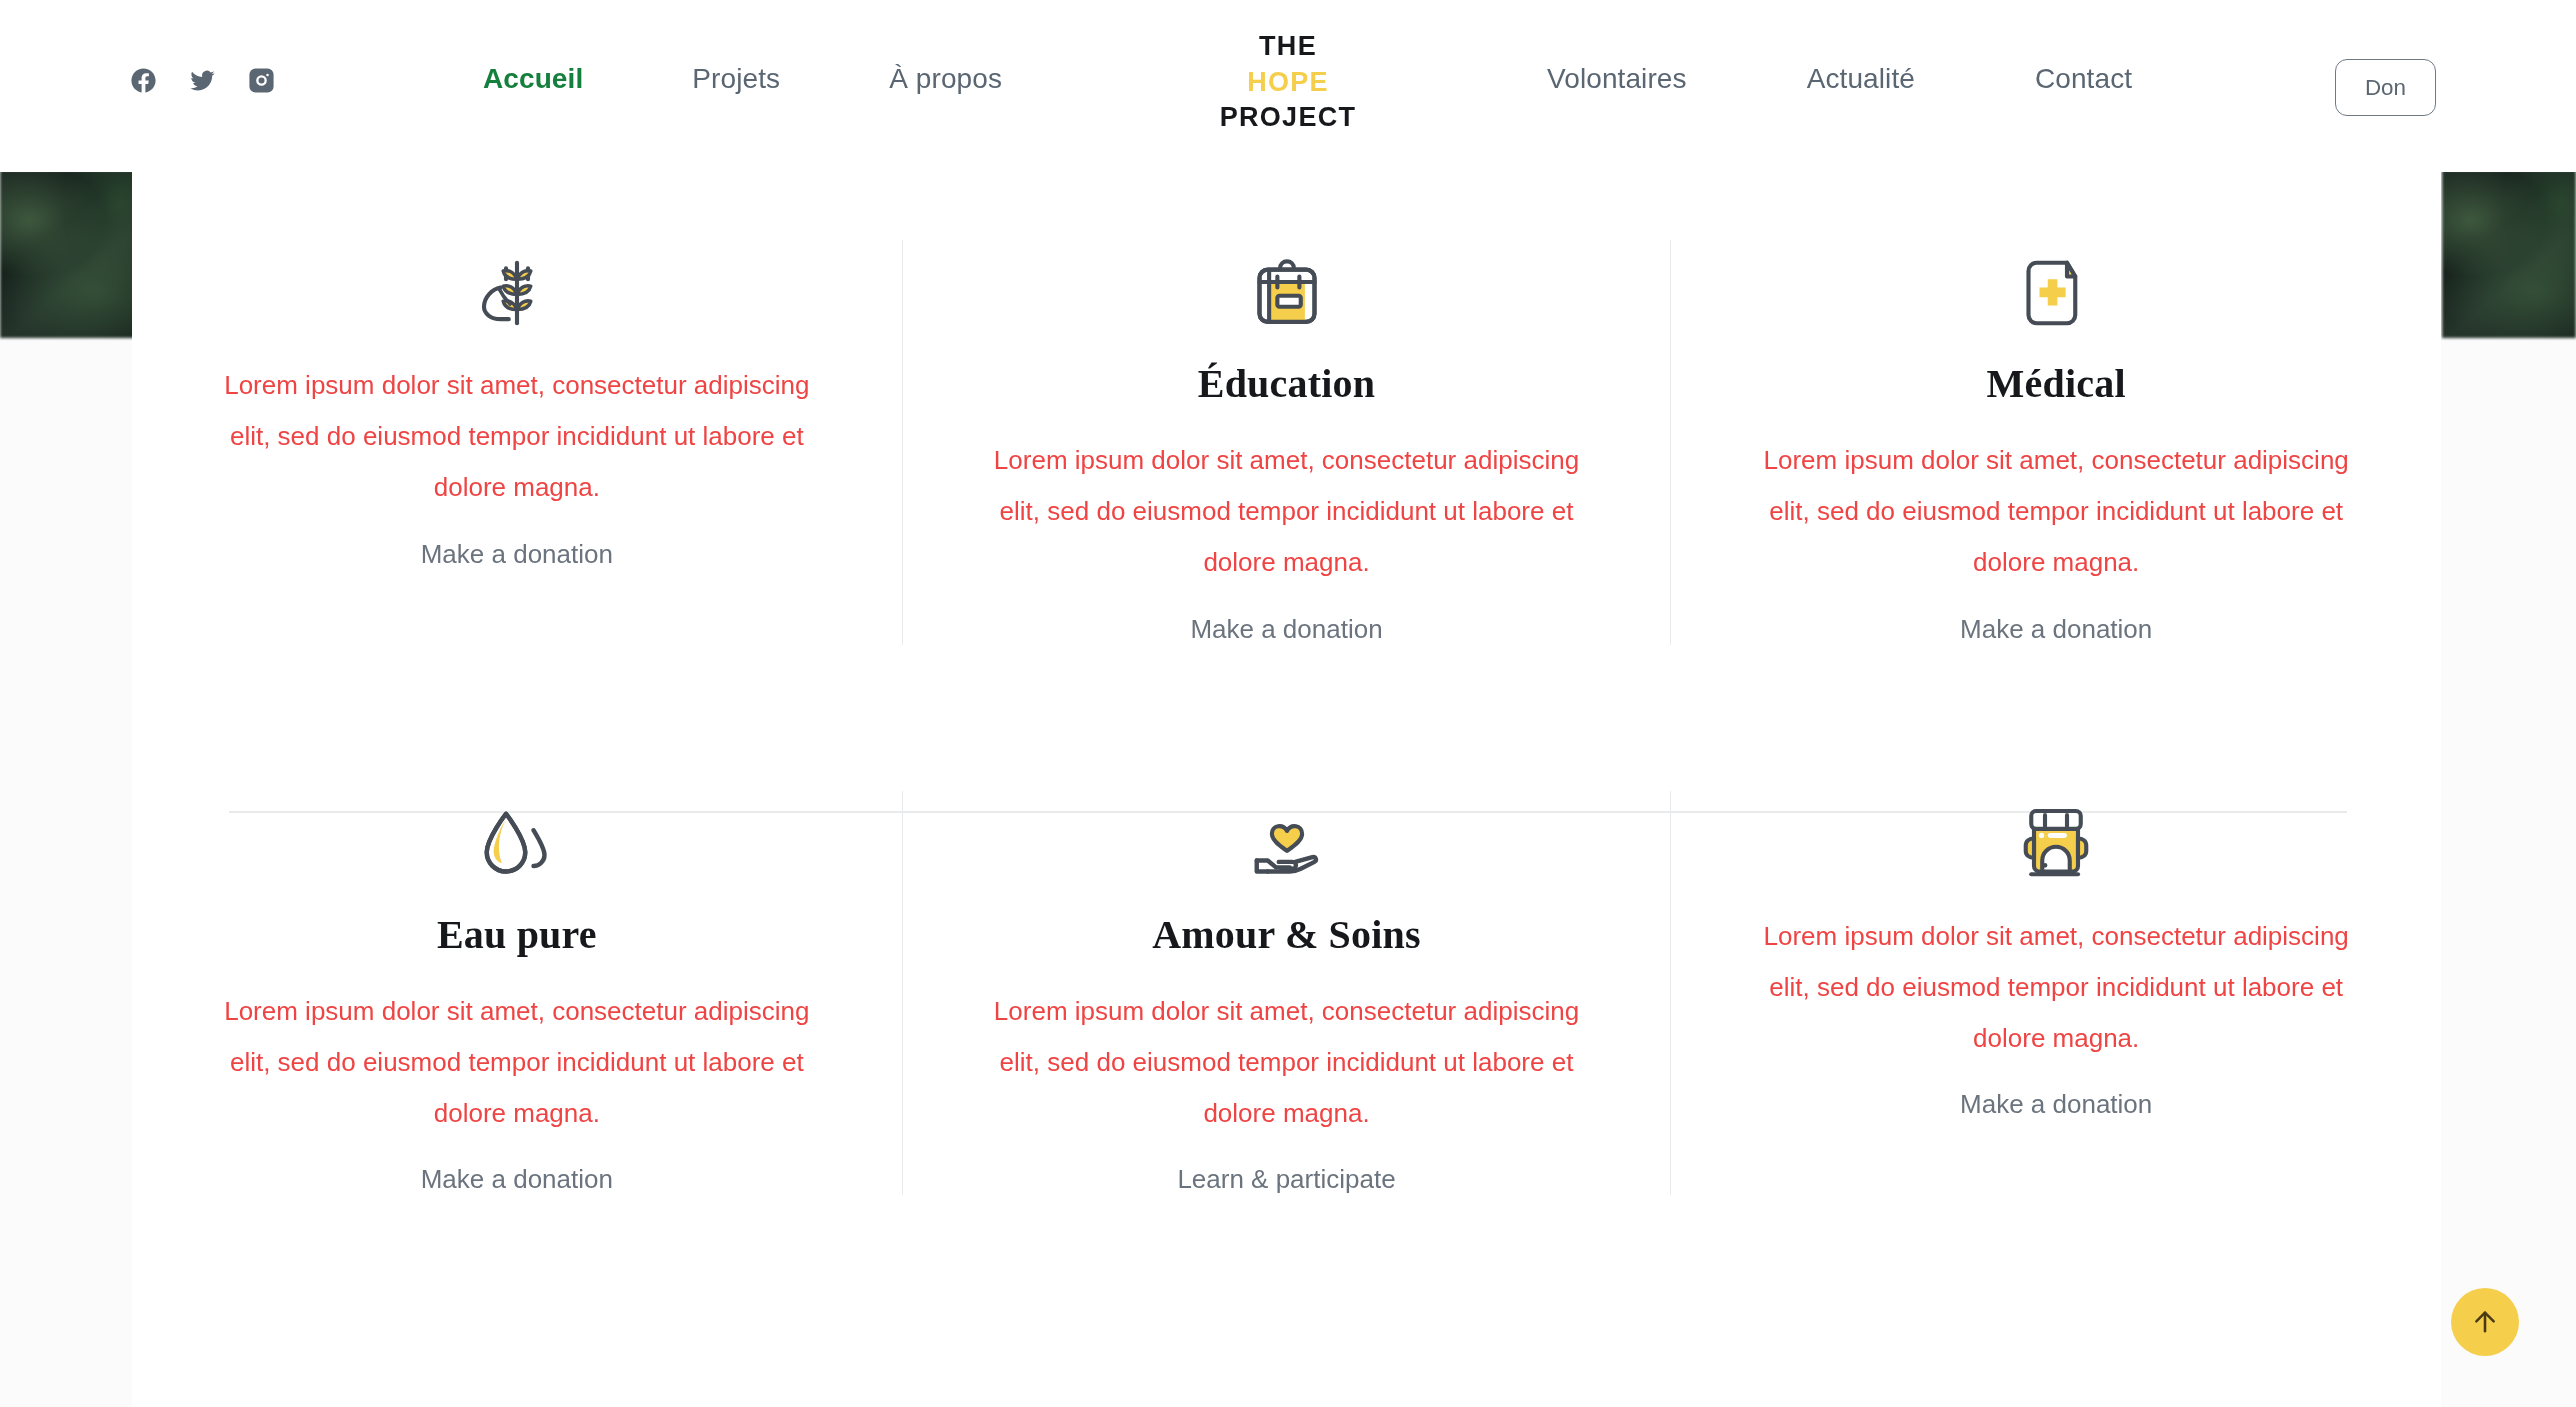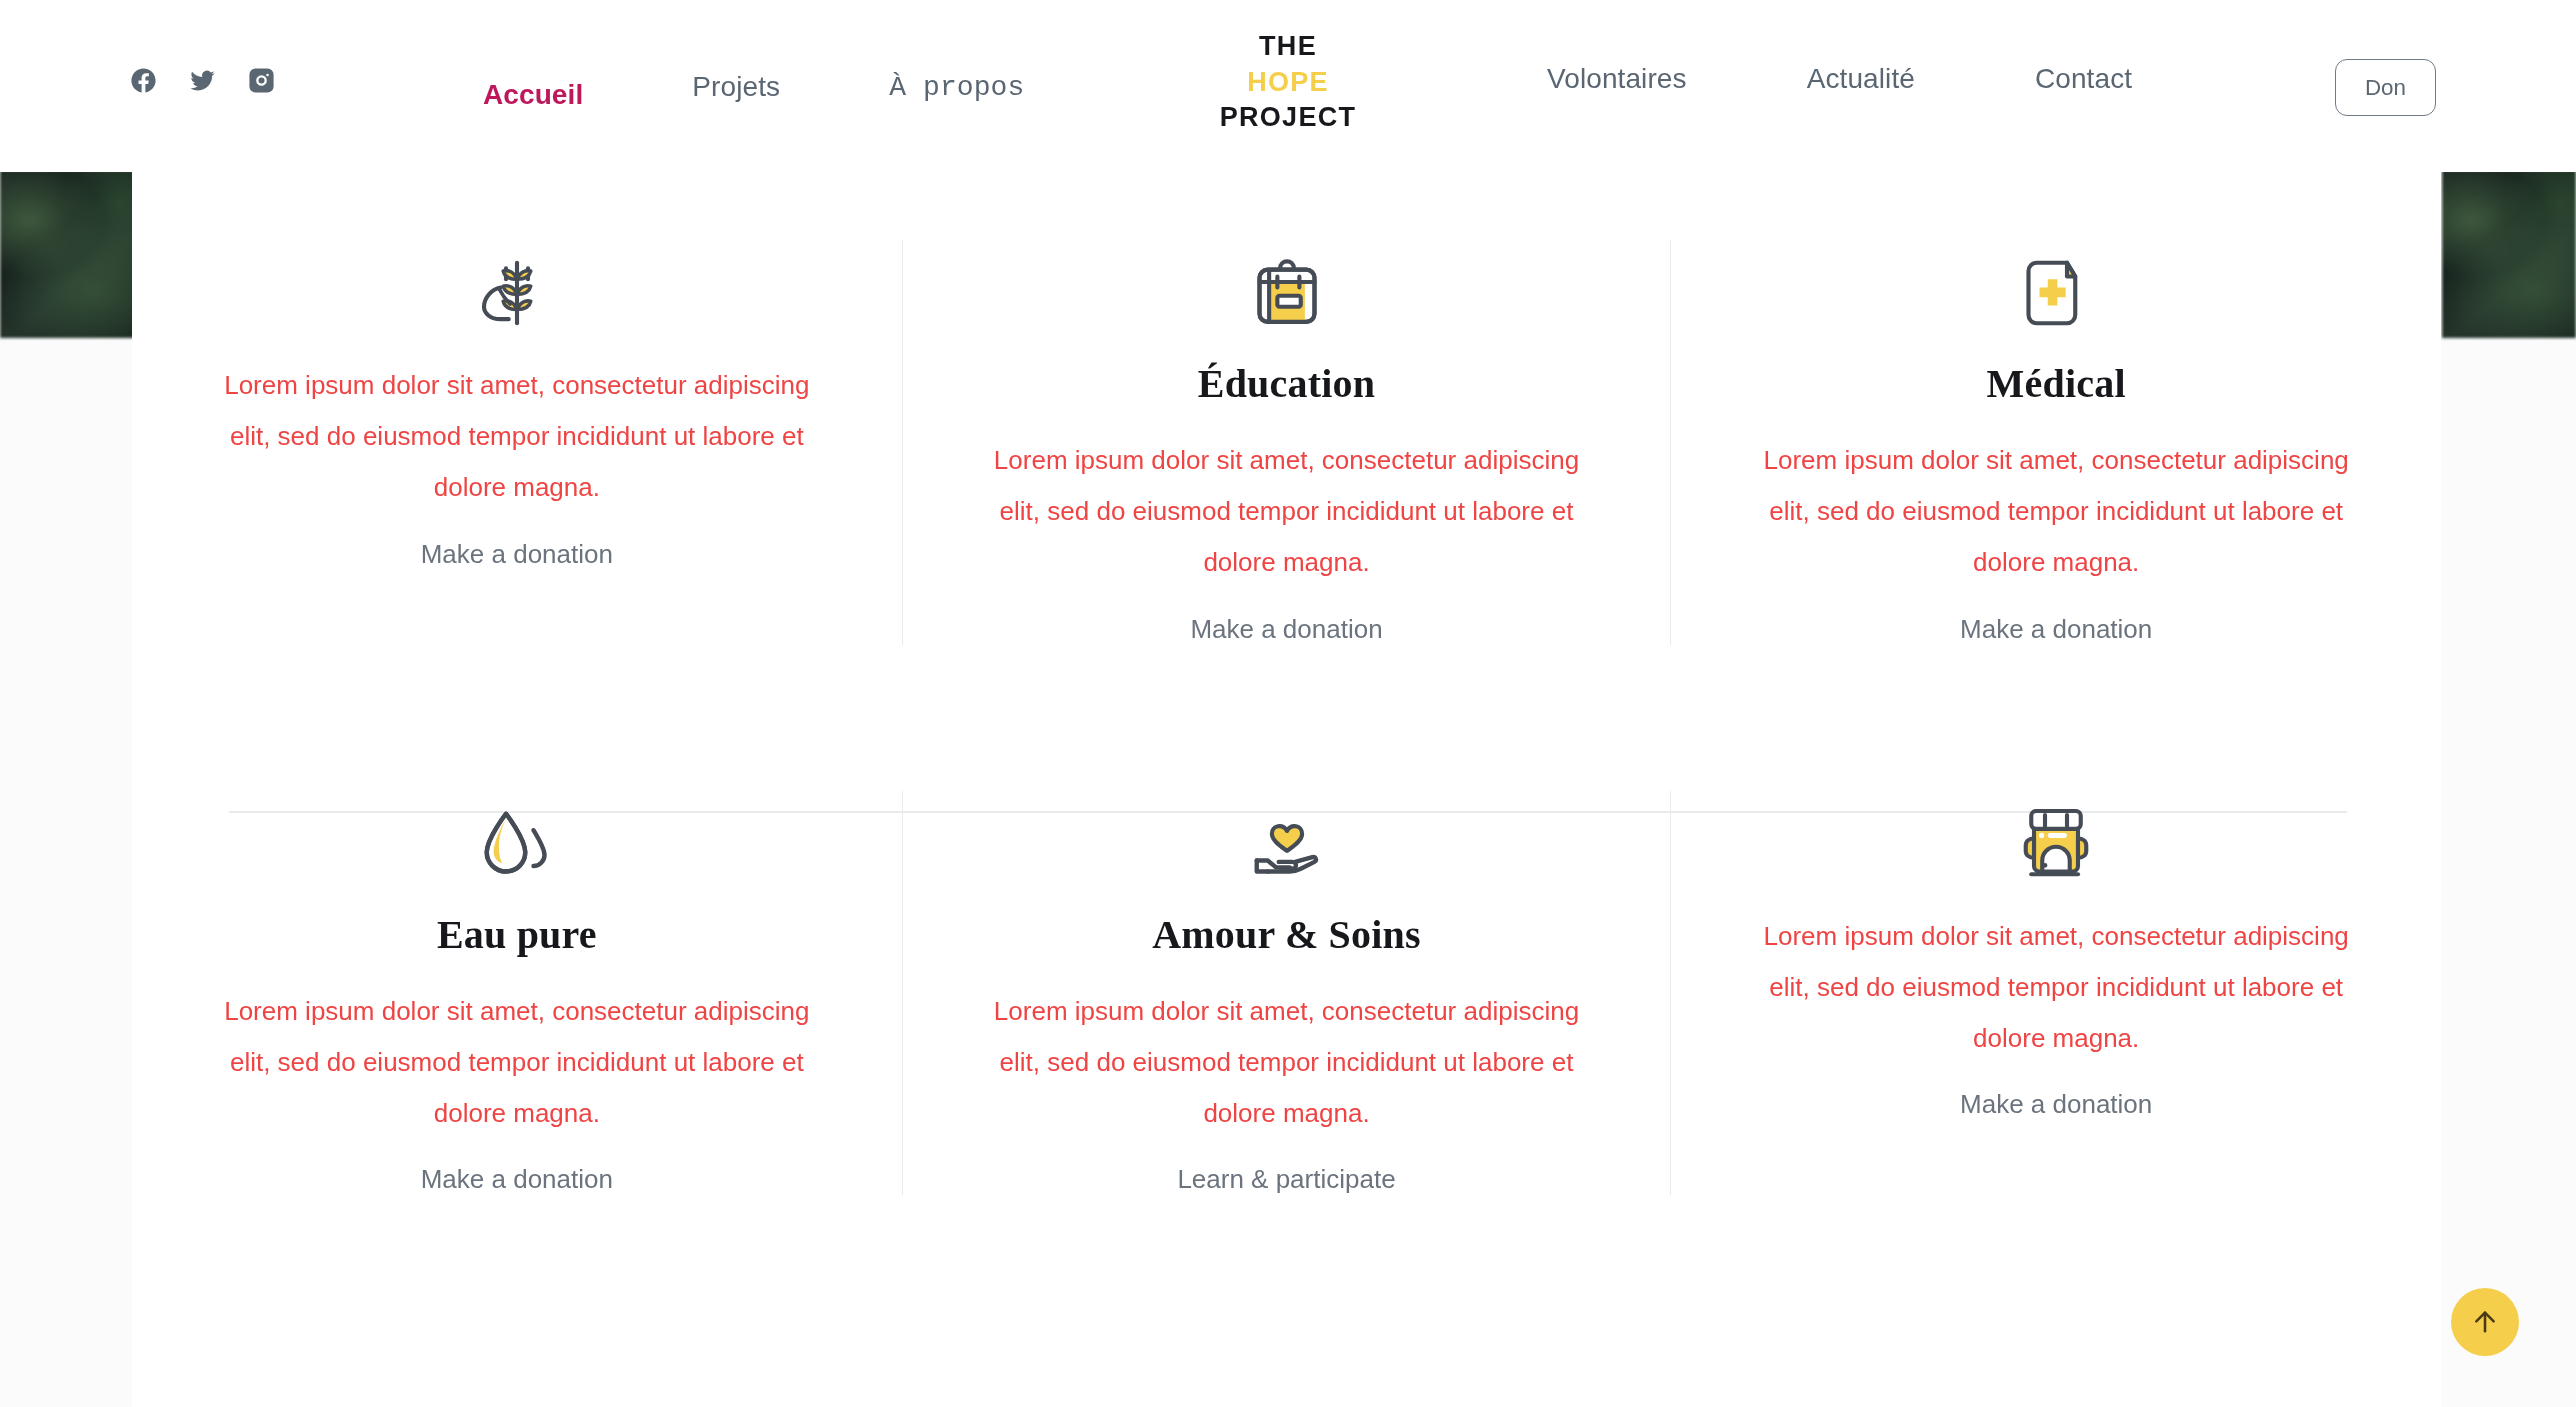--- a/index.html
+++ b/index.html
@@ -88,27 +88,26 @@
     gap: 0;
   }
   .nav-item {
     font-size: 28px;
     color: #5a6672;
     letter-spacing: 0.1px;
     cursor: pointer;
     white-space: nowrap;
   }
   .nav-left .nav-item  { margin-right: 109px; }
-  .nav-left .nav-item:last-child { margin-right: 12px; font-family: Liberation Mono, monospace; }
+  .nav-left .nav-item:last-child { margin-right: 12px; }
   .nav-right .nav-item { margin-right: 120px; }
   .nav-right .nav-item:last-child { margin-right: 9px; }
   .nav-item.active {
-    color: #be185d;
+    color: #15803d;
     font-weight: bold;
-    margin-top: 16px;
   }
 
   .logo {
     position: absolute;
     left: 1203px;
     top: 29px;
     width: 170px;
     text-align: center;
     line-height: 1.32;
     font-weight: bold;

